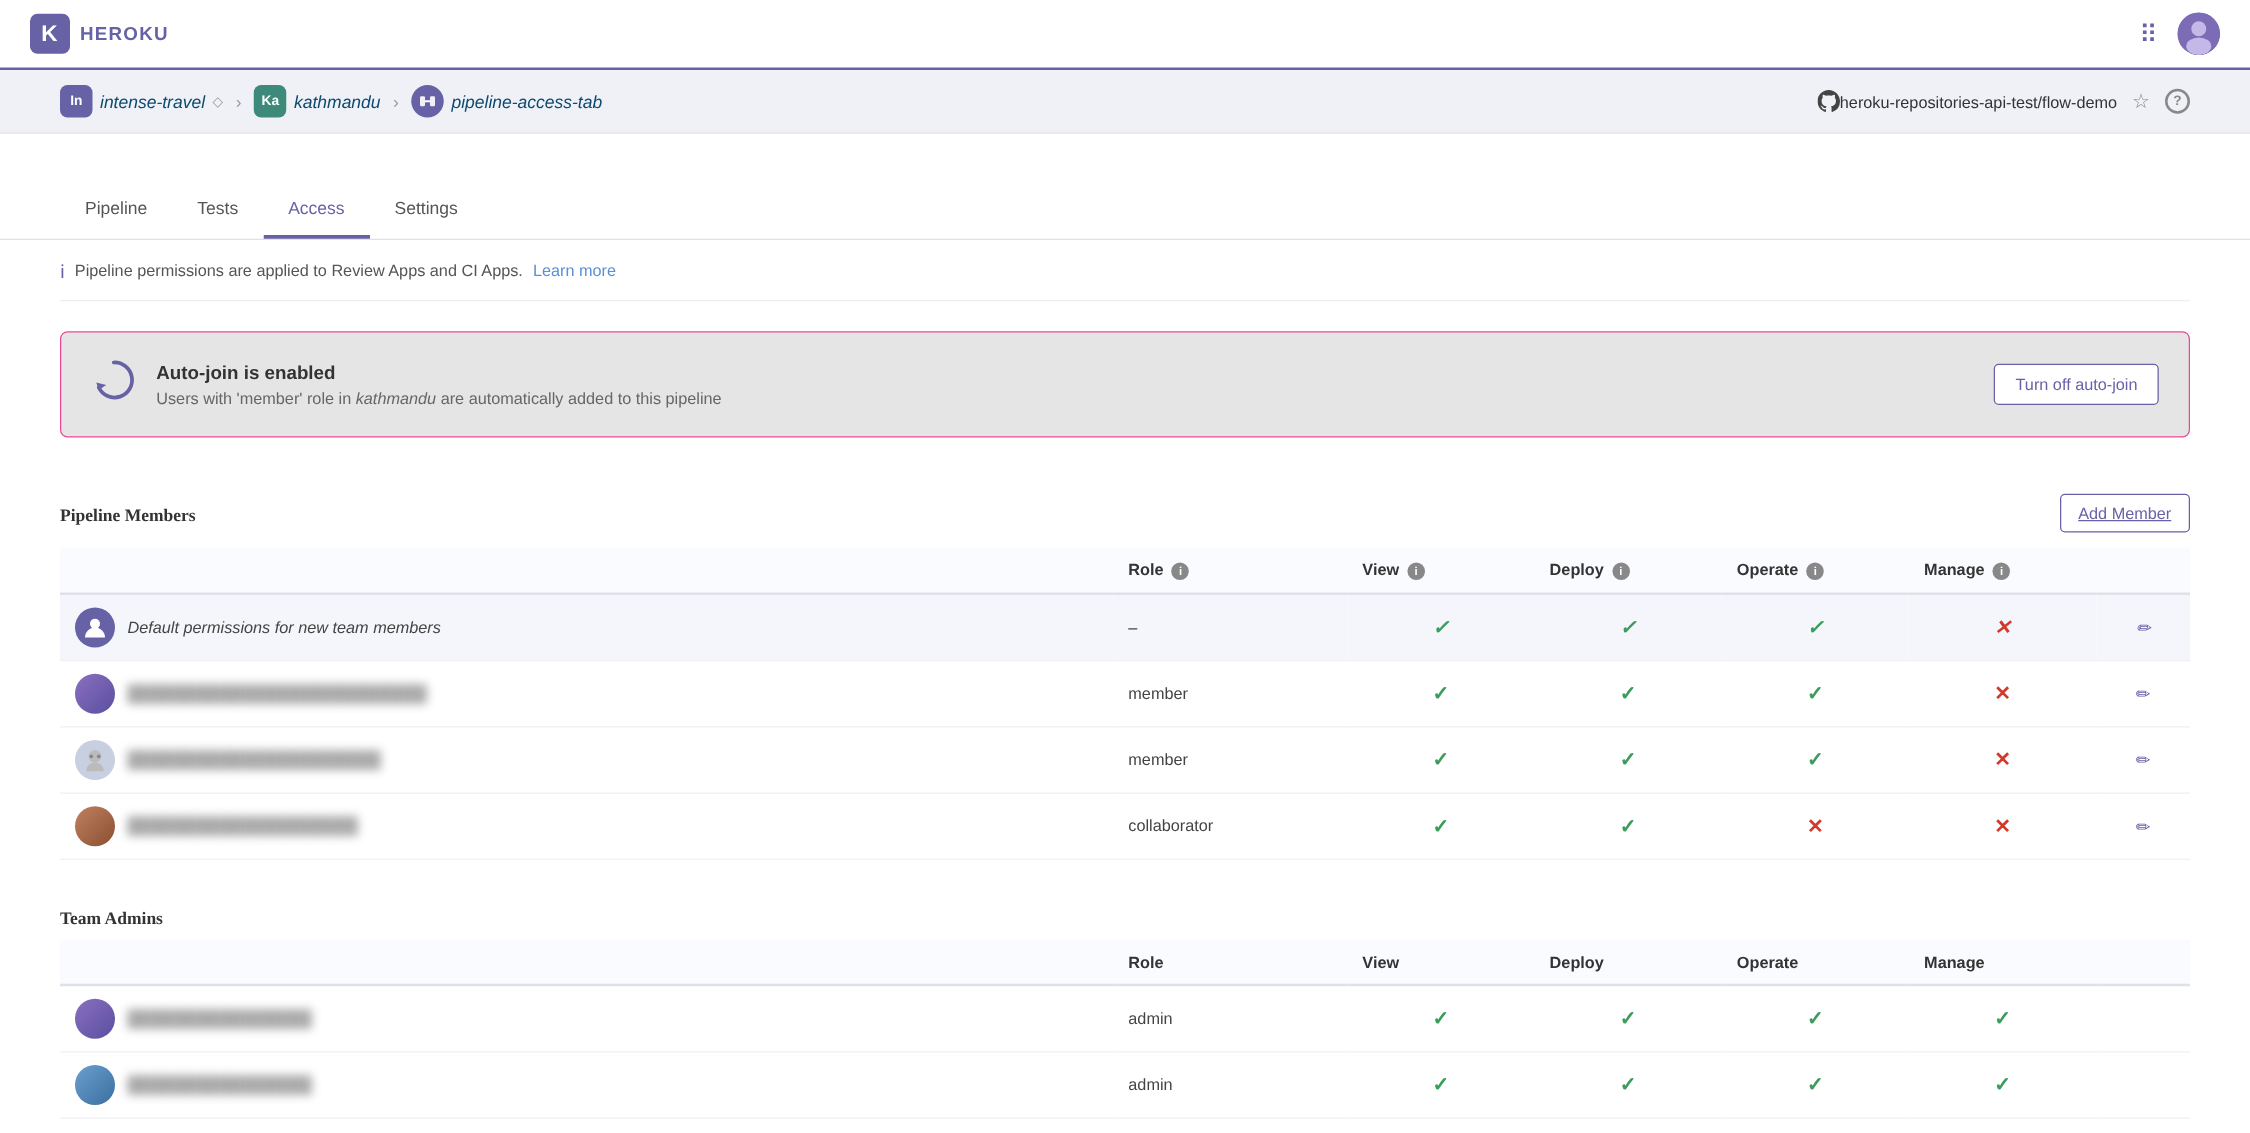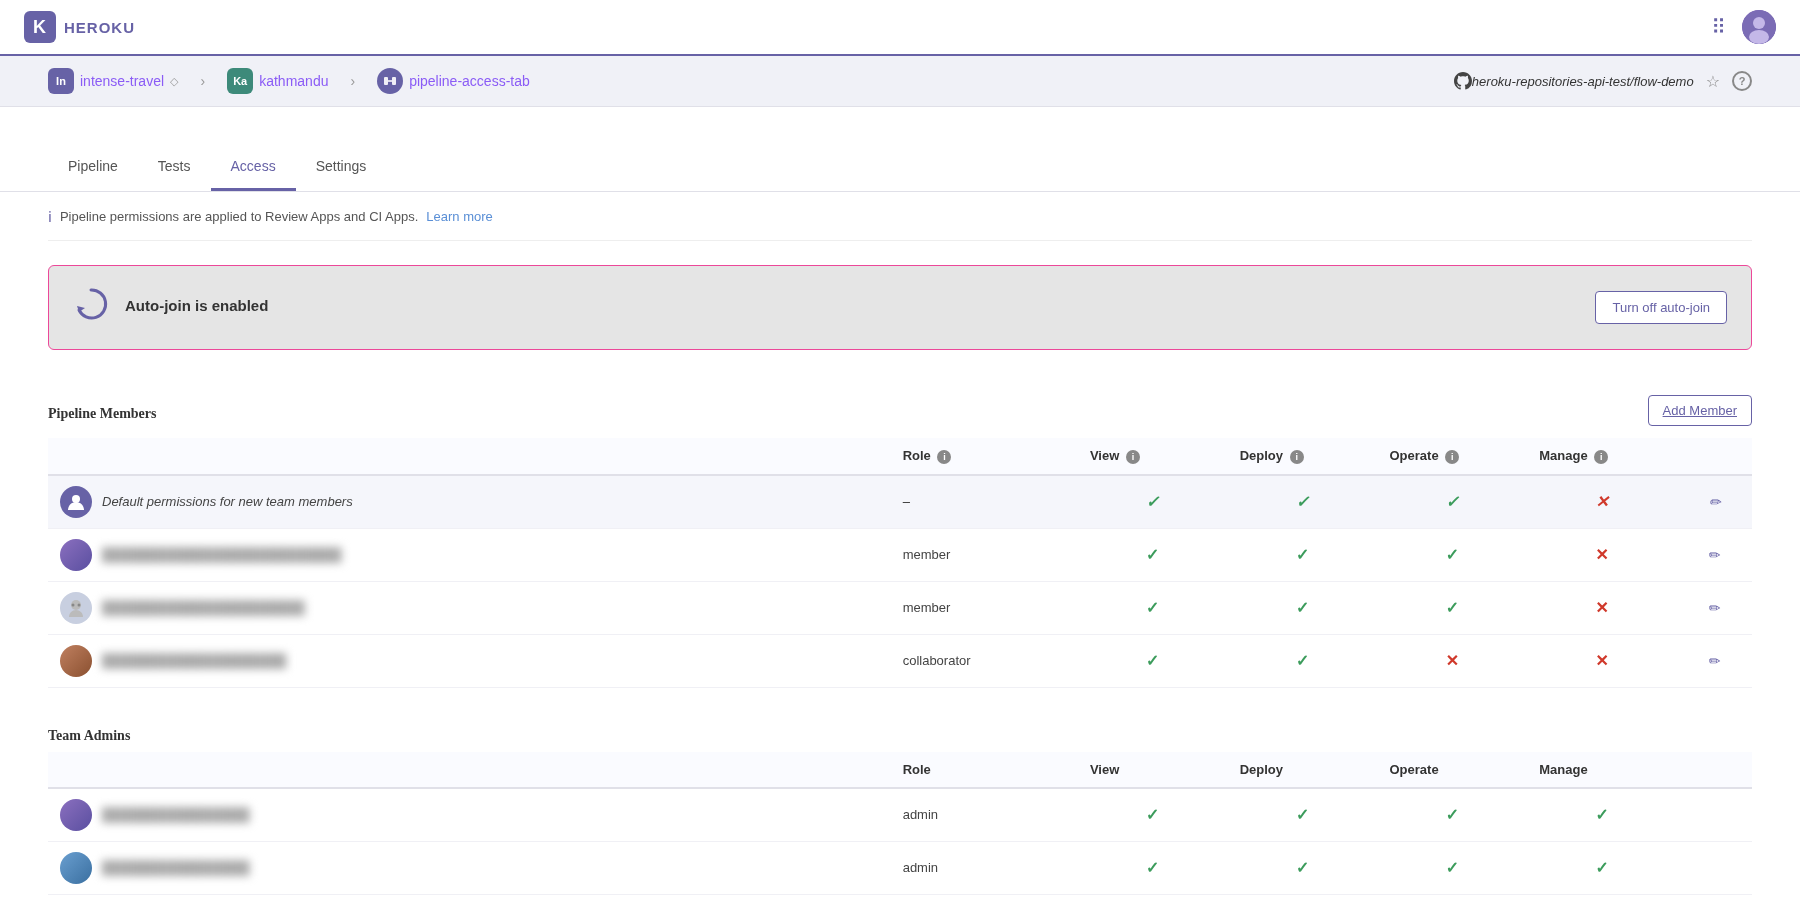--- a/index.html
+++ b/index.html
@@ -46,44 +46,44 @@
 
     
     .breadcrumb-bar {
       background: #f0f1f7;
       padding: 12px 48px;
       display: flex;
       align-items: center;
       justify-content: space-between;
       border-bottom: 1px solid #e0e0e8;
     }
-    .breadcrumb-left { display: flex; align-items: center; gap: 20px; font-size: 14px; }
+    .breadcrumb-left { display: flex; align-items: center; gap: 8px; font-size: 14px; }
     .breadcrumb-item {
       display: flex; align-items: center; gap: 6px;
     }
     .bc-badge {
       width: 26px; height: 26px; border-radius: 6px;
       display: flex; align-items: center; justify-content: center;
       font-size: 11px; font-weight: 700; color: white;
     }
     .bc-badge-purple { background: #6762a6; }
     .bc-badge-teal { background: #3d8a7a; }
     .bc-sep { color: #999; margin: 0 2px; }
-    .bc-text { color: #8b5cf6; font-size: 14px; }
+    .bc-text { color: #0c4a6e; font-size: 14px; font-style: italic; }
     .bc-pipeline {
       display: flex; align-items: center; gap: 6px;
     }
     .pipeline-icon {
       width: 26px; height: 26px;
       background: #6762a6; border-radius: 50%;
       display: flex; align-items: center; justify-content: center;
     }
     .pipeline-icon svg { width: 14px; height: 14px; }
     .breadcrumb-right { display: flex; align-items: center; gap: 12px; color: #555; font-size: 13px; }
-    .github-link { display: flex; align-items: center; gap: 0; color: #333; text-decoration: none; font-style: italic; }
+    .github-link { display: flex; align-items: center; gap: 0; color: #333; text-decoration: none; }
     .star-icon, .help-icon { color: #888; cursor: pointer; font-size: 16px; }
     .help-icon {
       width: 20px; height: 20px; border-radius: 50%; border: 2px solid #888;
       display: flex; align-items: center; justify-content: center;
       font-size: 11px; color: #888; font-weight: bold;
     }
 
     
     .sub-nav {
       background: #fff;
@@ -324,20 +324,23 @@
   <div class="autojoin-box">
     <div class="autojoin-left">
       <div class="autojoin-spin-icon">
         <svg width="36" height="36" viewBox="0 0 36 36" fill="none">
           <path d="M18 4 A14 14 0 1 1 6 24" stroke="#6762a6" stroke-width="3" fill="none" stroke-linecap="round"></path>
           <polyline points="4,20 6,26 12,22" fill="#6762a6"></polyline>
         </svg>
       </div>
       <div>
         <div class="autojoin-title">Auto-join is enabled</div>
+        <div class="autojoin-desc">
+          <span>Users with 'member' role in </span><em>kathmandu</em><span> are automatically added to this pipeline</span>
+        </div>
       </div>
     </div>
     <button class="btn-outline">Turn off auto-join</button>
   </div>
 
   <div class="header-row-with-btn">
     <span class="section-title">Pipeline Members</span>
     <button class="add-member-btn">Add Member</button>
   </div>
 

